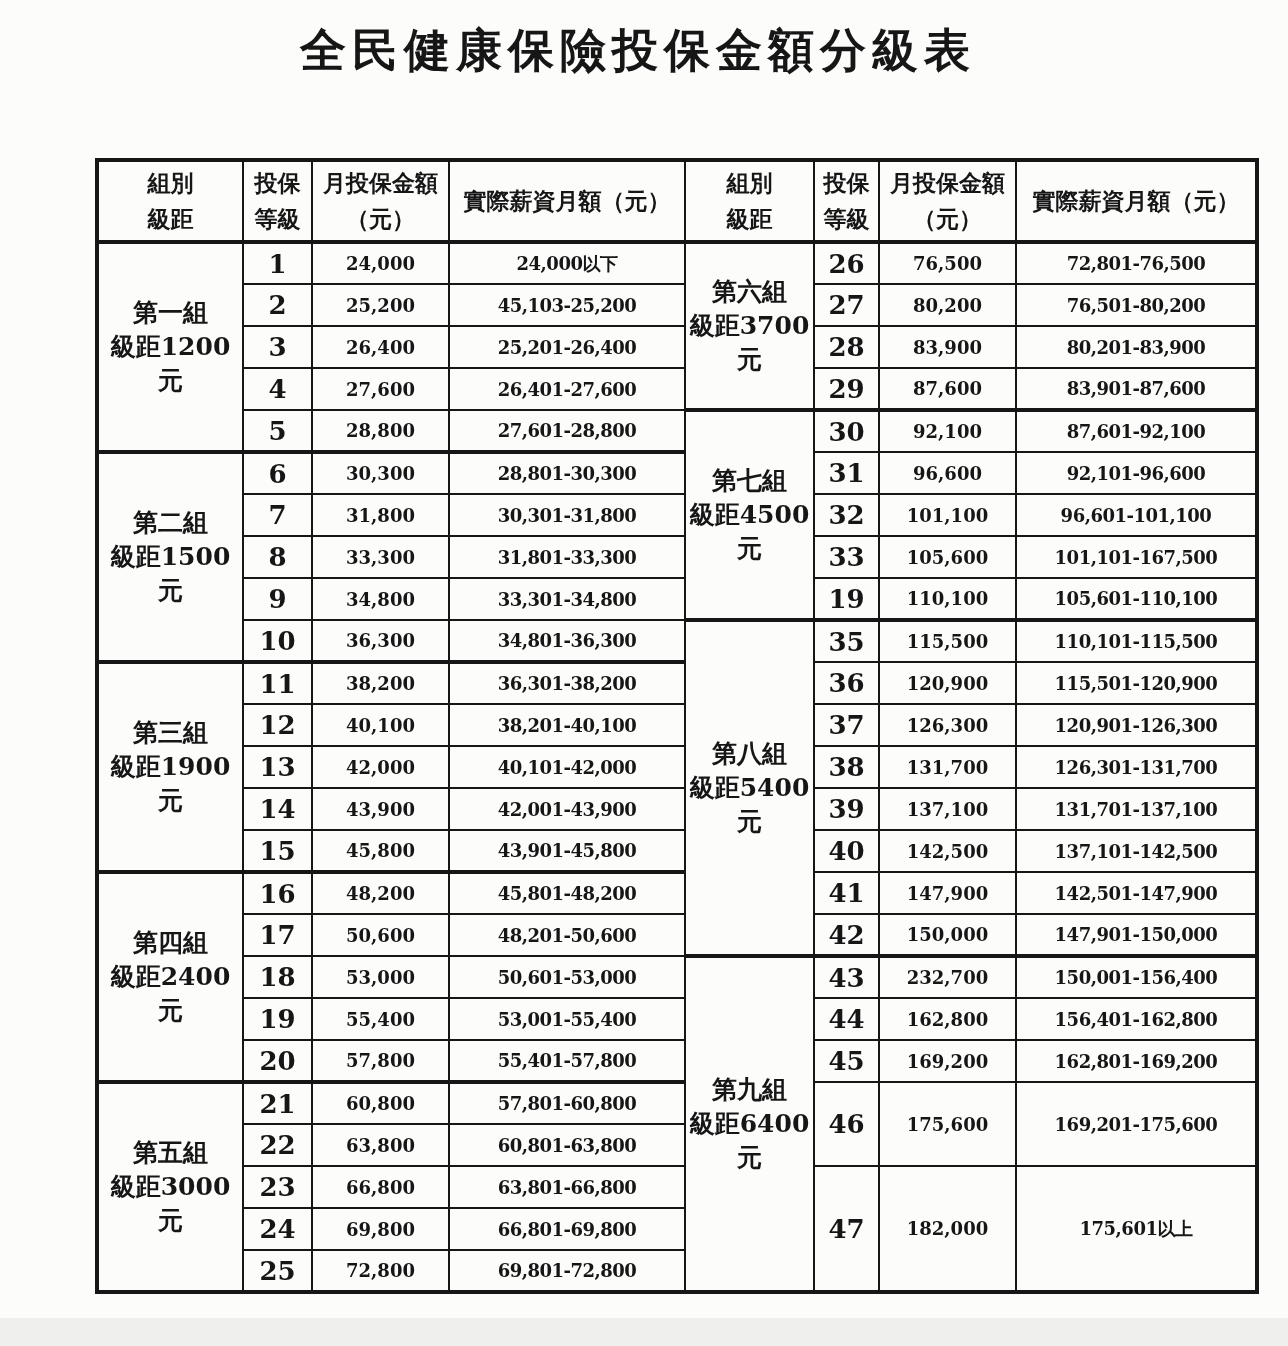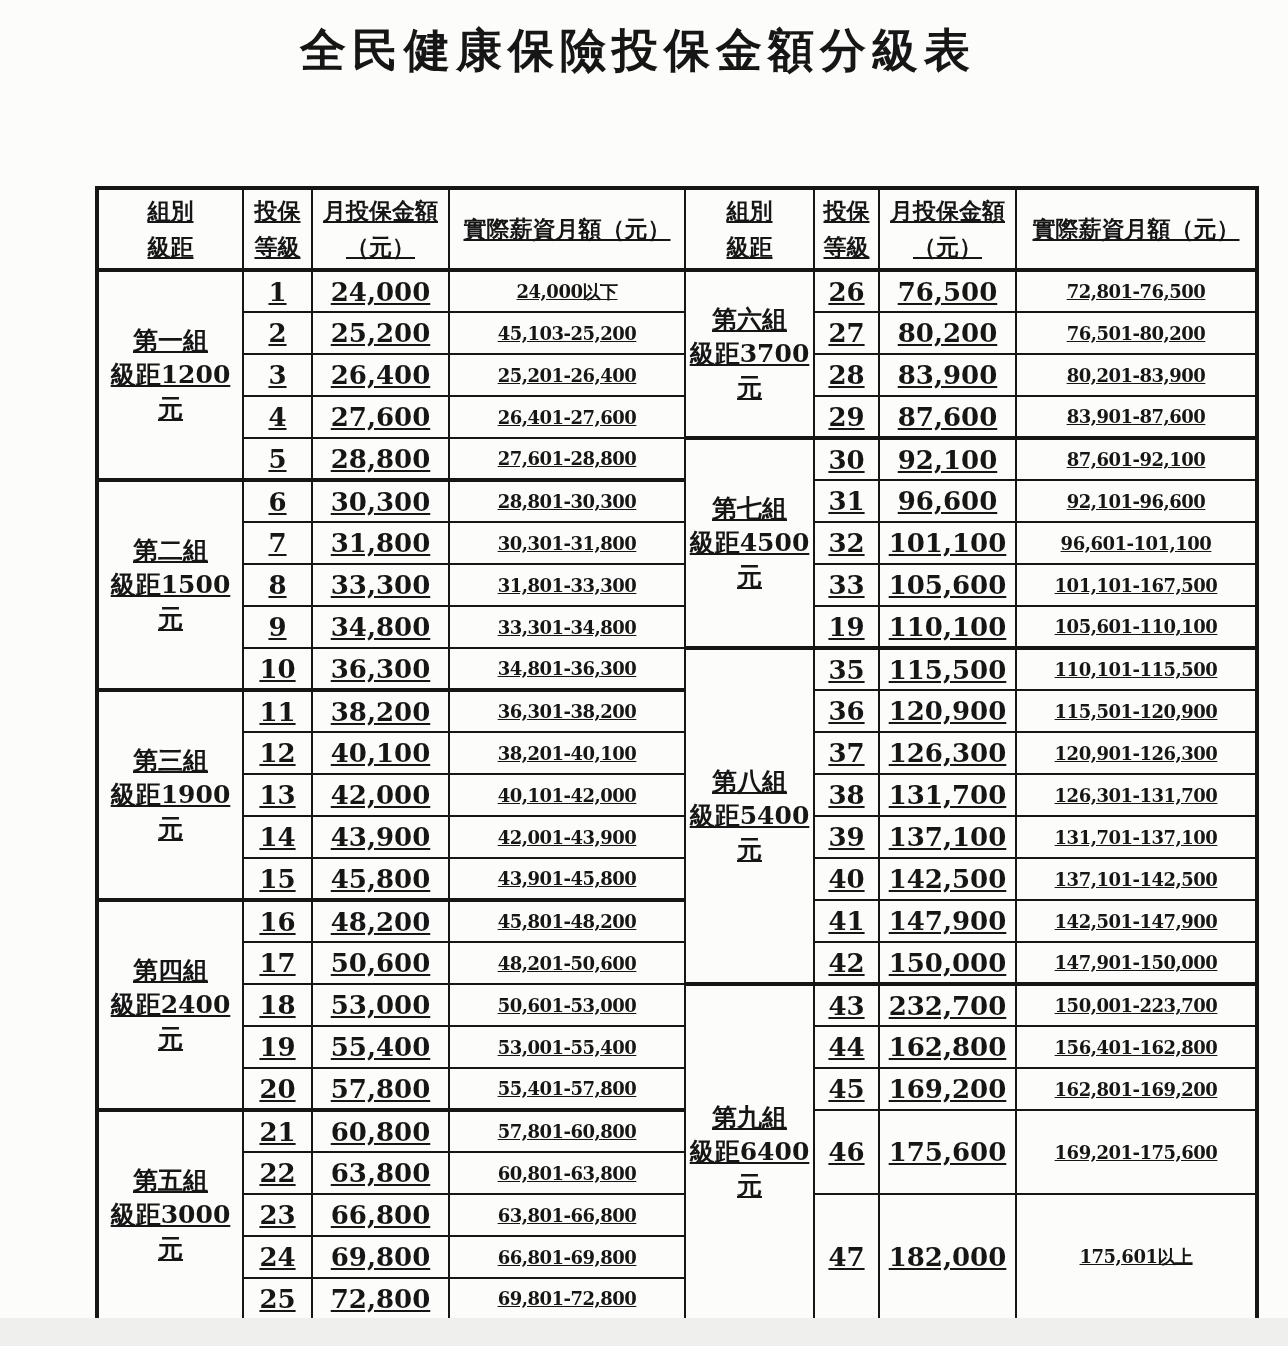--- a/index.html
+++ b/index.html
@@ -21,42 +21,41 @@
     text-align:center;
     font-size:46px;
     font-weight:bold;
     letter-spacing:6px;
     color:var(--ink);
     font-family:Liberation Mono, monospace;
   }
   table.grade-table{
     border-collapse:collapse;
     table-layout:fixed;
-    margin:104px 0 0 95px;
+    margin:76px 0 0 95px;
     width:1160px;
     border:4px solid var(--ink);
-    text-decoration:underline;
   }
   th,td{
     border:2px solid var(--ink);
     padding:0;
     text-align:center;
     vertical-align:middle;
     overflow:hidden;
     font-weight:bold;
   }
   thead tr{height:82px;}
   tbody tr{height:42px;}
   th{
     font-size:23px;
     line-height:36px;
     border-bottom-width:4px;
   }
   td.lvl{font-size:26px;}
-  td.amt{font-size:26px;}
+  td.amt{font-size:18px;}
   td.sal{font-size:18px;letter-spacing:-0.5px;white-space:nowrap;}
   td.glabel{font-size:25px;line-height:34px;}
   .gb{border-bottom-width:4px !important;}
   .scan-strip{
     position:absolute;
     left:0;top:1318px;
     width:1288px;height:28px;
     background:var(--strip);
   }
 </style>
@@ -493,21 +492,21 @@
           <div>第九組</div>
           <div>級距6400元</div>
         </td>
         <td class="lvl">
           <div>43</div>
         </td>
         <td class="amt">
           <div>232,700</div>
         </td>
         <td class="sal">
-          <div>150,001-223,700</div>
+          <div>150,001-156,400</div>
         </td>
       </tr>
       <tr>
         <td class="lvl">
           <div>19</div>
         </td>
         <td class="amt">
           <div>55,400</div>
         </td>
         <td class="sal">

